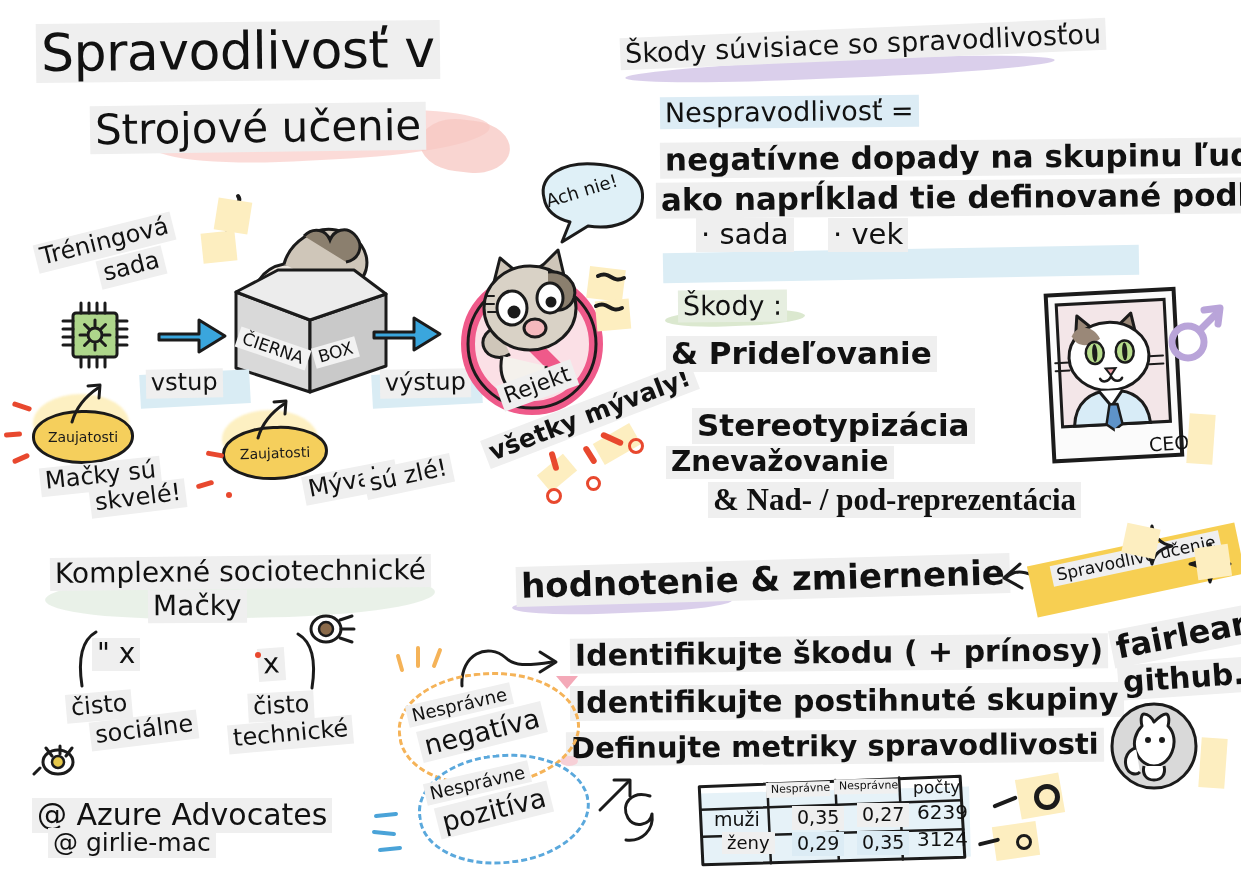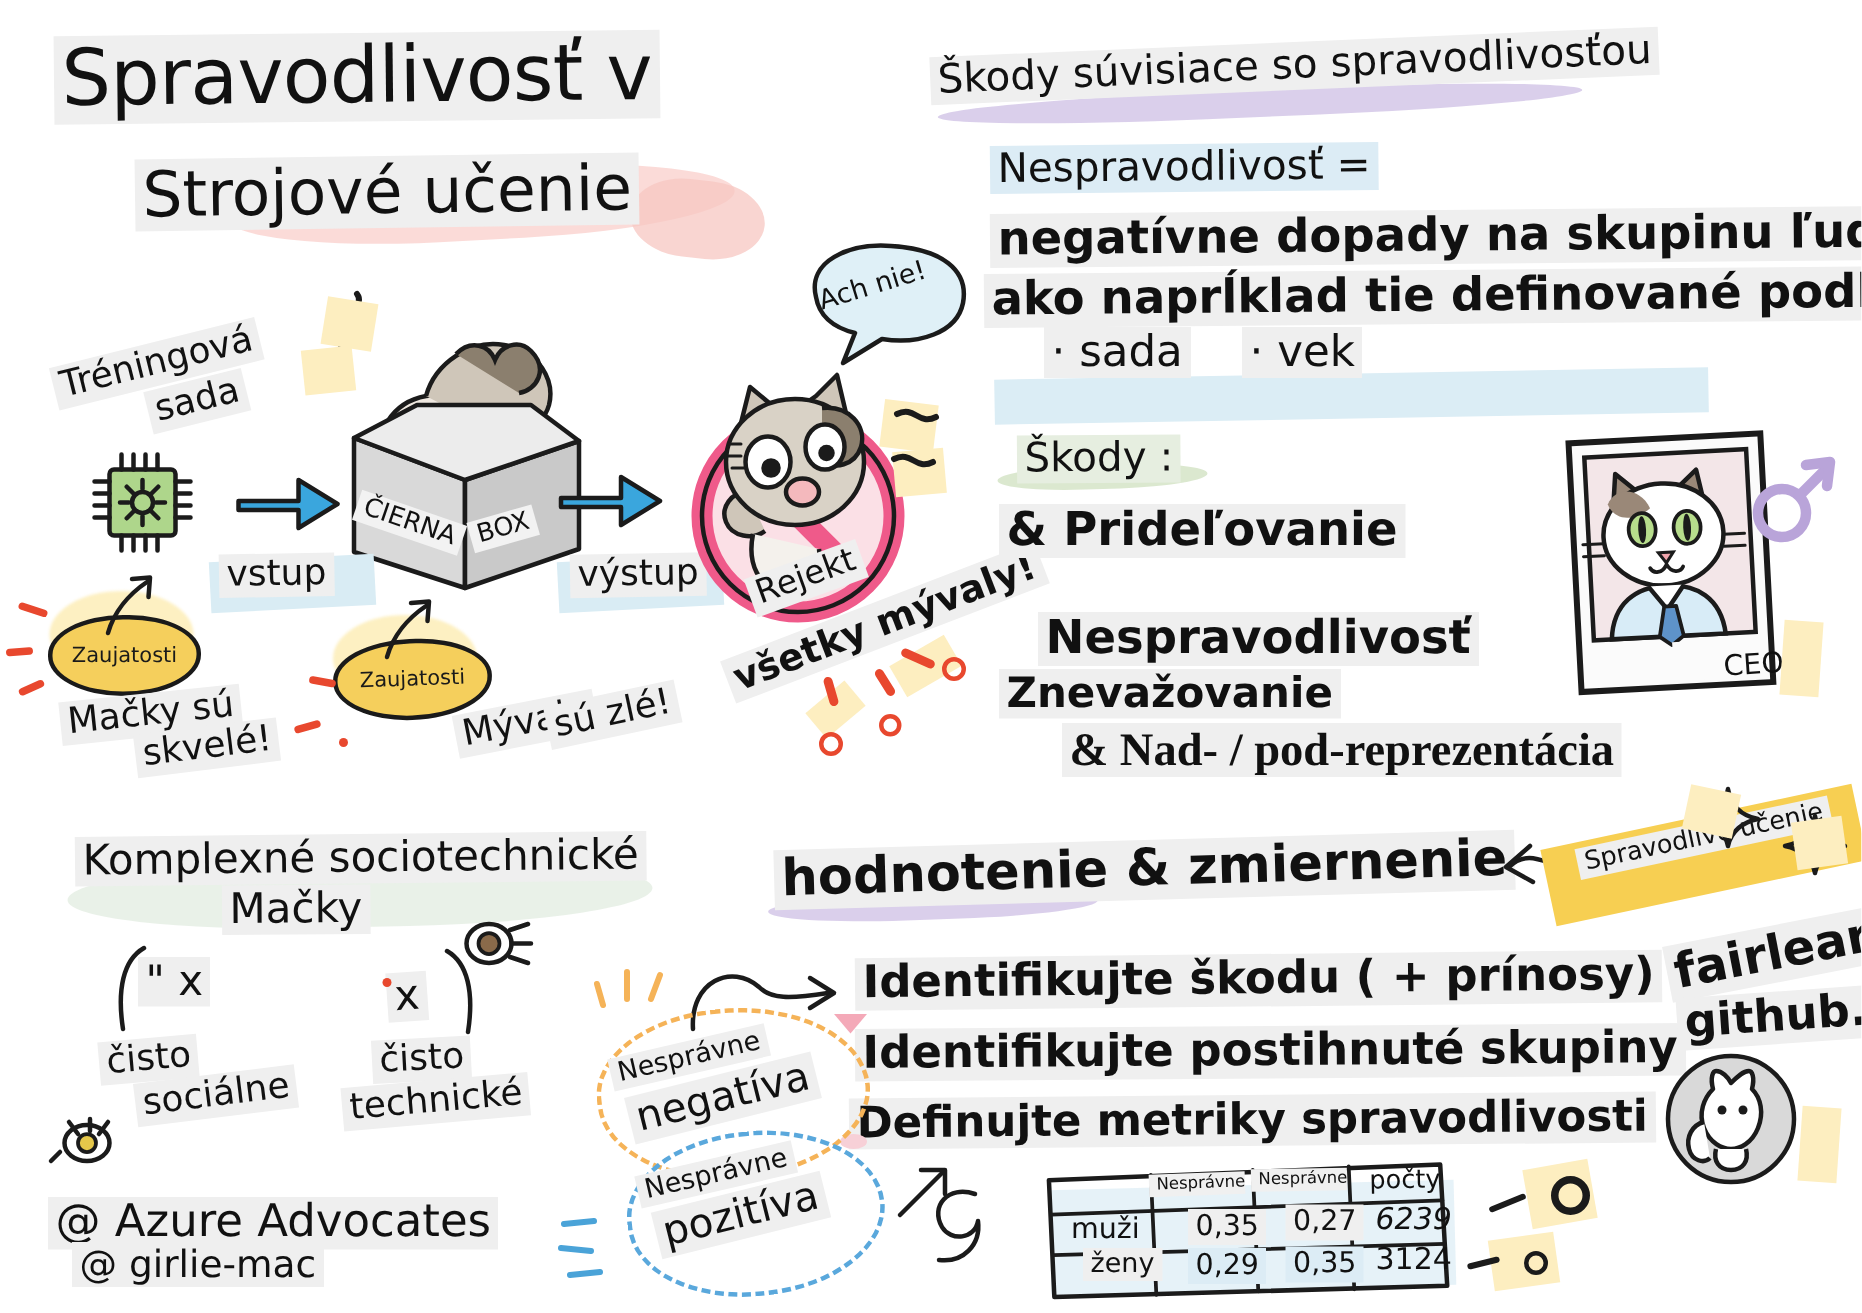--- a/index.html
+++ b/index.html
@@ -247,21 +247,21 @@
 
   <div class="chip h-big" style="left:660px; top:140px; transform:rotate(-0.5deg);">negatívne dopady na skupinu ľudí</div>
   <div class="chip h-big" style="left:656px; top:180px; transform:rotate(-0.5deg);">ako naprĺklad tie definované podľa</div>
 
   <div class="chip body-lg" style="left:696px; top:218px;">· sada</div>
   <div class="chip body-lg" style="left:828px; top:218px;">· vek</div>
 
   <div class="chip green h-sec" style="left:678px; top:290px; transform:rotate(-0.4deg);">Škody :</div>
 
   <div class="chip h-big" style="left:666px; top:336px;">&amp; Prideľovanie</div>
-  <div class="chip h-big" style="left:692px; top:408px;">Nespravodlivosť</div>
+  <div class="chip h-big" style="left:692px; top:408px;">Stereotypizácia</div>
   <div class="chip h-big" style="left:666px; top:446px; font-size:28px;">Znevažovanie</div>
   <div class="chip h-big" style="left:708px; top:482px;font-family:Liberation Serif, serif;">&amp; Nad- / pod-reprezentácia</div>
 
   <div class="abs" style="left:1046px; top:288px; transform:rotate(-3deg);">
     <svg width="140" height="176" viewBox="0 0 140 176">
       <rect x="4" y="4" width="128" height="166" fill="#fbfbfb" stroke="#1b1b1b" stroke-width="4"></rect>
       <rect x="14" y="14" width="108" height="122" fill="#f3e6e8" stroke="#1b1b1b" stroke-width="3"></rect>
 
       <path d="M30 62 L34 26 L54 44 L72 40 L88 26 L94 58" fill="#9a8878" stroke="#1b1b1b" stroke-width="3" stroke-linejoin="round"></path>
       <ellipse cx="64" cy="68" rx="40" ry="34" fill="#ffffff" stroke="#1b1b1b" stroke-width="3"></ellipse>
@@ -395,21 +395,21 @@
     </svg>
   </div>
 
   <div class="chip none body-xs" style="left:766px; top:782px; font-size:11px; background:#f0f0f0; transform:rotate(-2deg); max-width:64px; overflow:hidden;">Nesprávne-negatíva</div>
   <div class="chip none body-xs" style="left:834px; top:779px; font-size:11px; background:#f0f0f0; transform:rotate(-1deg); max-width:64px; overflow:hidden;">Nesprávne-pozitíva</div>
   <div class="chip none body-sm" style="left:908px; top:777px; font-size:17px; background:transparent; transform:rotate(-1deg);">počty</div>
 
   <div class="chip none body-sm" style="left:709px; top:808px; font-size:19px; background:transparent;">muži</div>
   <div class="chip body-sm" style="left:792px; top:806px; font-size:19px;">0,35</div>
   <div class="chip body-sm" style="left:857px; top:803px; font-size:19px;">0,27</div>
-  <div class="chip none body-sm" style="left:912px; top:801px; font-size:20px; background:transparent;font-style:italic;">6239</div>
+  <div class="chip none body-sm" style="left:912px; top:801px; font-size:20px; background:transparent;">6239</div>
 
   <div class="chip body-sm" style="left:722px; top:832px; font-size:18px;">ženy</div>
   <div class="chip body-sm" style="left:792px; top:832px; font-size:19px; background:#dcecf5;">0,29</div>
   <div class="chip body-sm" style="left:857px; top:831px; font-size:19px; background:#dcecf5;">0,35</div>
   <div class="chip none body-sm" style="left:912px; top:828px; font-size:20px; background:transparent;">3124</div>
 
   <div class="abs" style="left:1030px; top:544px; width:212px; height:52px; background:#f7cf52; transform:rotate(-12deg);"></div>
   <div class="chip body-sm" style="left:1050px; top:548px; font-size:17px; transform:rotate(-12deg);">Spravodlivé učenie</div>
   <div class="chip h-big" style="left:1110px; top:614px; font-size:32px; transform:rotate(-11deg);">fairlearn.</div>
   <div class="chip h-big" style="left:1118px; top:660px; font-size:30px; transform:rotate(-4deg);">github.io</div>

